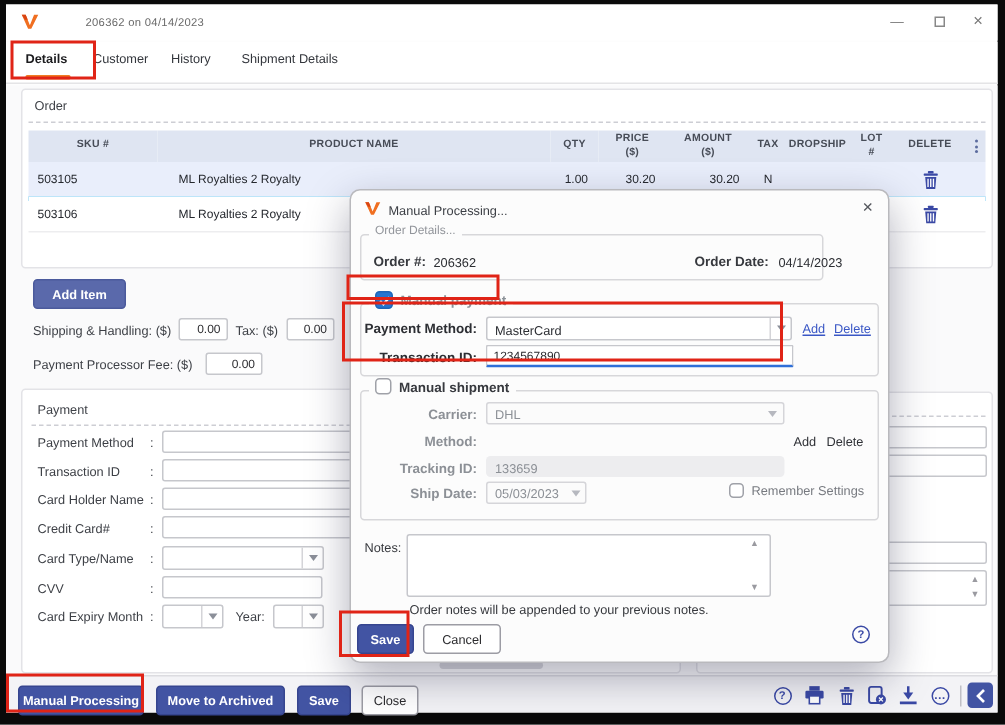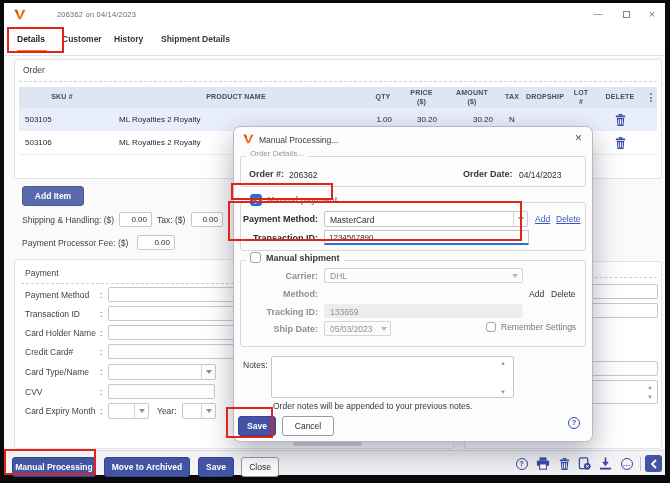--- a/index.html
+++ b/index.html
@@ -10,21 +10,21 @@
   .abs { position:absolute; }
 
   
   .titlebar { position:absolute; left:0; top:0; width:100%; height:24px; background:#fff; }
   .win-title { position:absolute; left:23px; top:7px; font-size:7.5px; color:#6a6a6a; letter-spacing:.2px;margin-left:30px; }
   .winctl { position:absolute; top:4px; width:16px; height:15px; text-align:center; font-size:9px; color:#777; line-height:15px; cursor:pointer; }
   .maxbox { position:absolute; top:8px; width:7px; height:7px; border:1px solid #888; }
 
   
   .tabbar { position:absolute; left:0; top:25px; width:100%; height:28px; background:#fff; border-bottom:1px solid #e4e4e6; }
-  .tab { position:absolute; top:6px; font-size:8.5px; color:#33363c; cursor:pointer; white-space:nowrap;font-weight:bold; }
+  .tab { position:absolute; top:6px; font-size:8.5px; color:#33363c; cursor:pointer; white-space:nowrap; }
   .tab.active { font-weight:bold; color:#1c1c1f; }
   .tab-underline { position:absolute; height:3px; background:#f07c23; top:22px; border-radius:1px; }
 
   .content { position:absolute; left:0; top:54px; width:100%; height:393px; background:#fafafb; }
 
   .panel { position:absolute; background:#fff; border:1px solid #e3e3e7; border-radius:3px; }
   .panel-label { position:absolute; font-size:8.5px; color:#3e4147; }
   .dash { position:absolute; border-top:1px dashed #cdced4; height:0; }
 
   
@@ -318,21 +318,21 @@
       <span class="abs" style="left:9px;top:7px;">
         <svg width="11" height="10" viewBox="0 0 14 13">
               <path d="M0.5 1 L5.5 12 L8 12 L13.5 1 L10.2 1 L6.9 9.2 L3.6 1 Z" fill="#f06f21"></path>
               <path d="M0.5 1 L3.6 1 L5.2 5 L3 5 Z" fill="#d94413"></path>
             </svg>
       </span>
       <span class="dlg-title">Manual Processing...</span>
       <span class="dlg-close">×</span>
     </div>
 
-    <div class="fs" style="left:6px;top:29px;width:346px;height:31px;">
+    <div class="fs" style="left:6px;top:29px;width:309px;height:31px;">
       <span class="legend">Order Details...</span>
       <span class="abs blabel g-dark" style="left:8px;top:12px;">Order #:</span>
       <span class="abs" style="left:48px;top:12.5px;font-size:8.5px;color:#2c2e33;">206362</span>
       <span class="abs blabel g-dark" style="left:222px;top:12px;">Order Date:</span>
       <span class="abs" style="left:278px;top:12.5px;font-size:8.5px;color:#2c2e33;">04/14/2023</span>
     </div>
 
     <div class="fs" style="left:6px;top:75px;width:346px;height:49px;">
       <span class="leg-chk">
         <span class="cb on">

